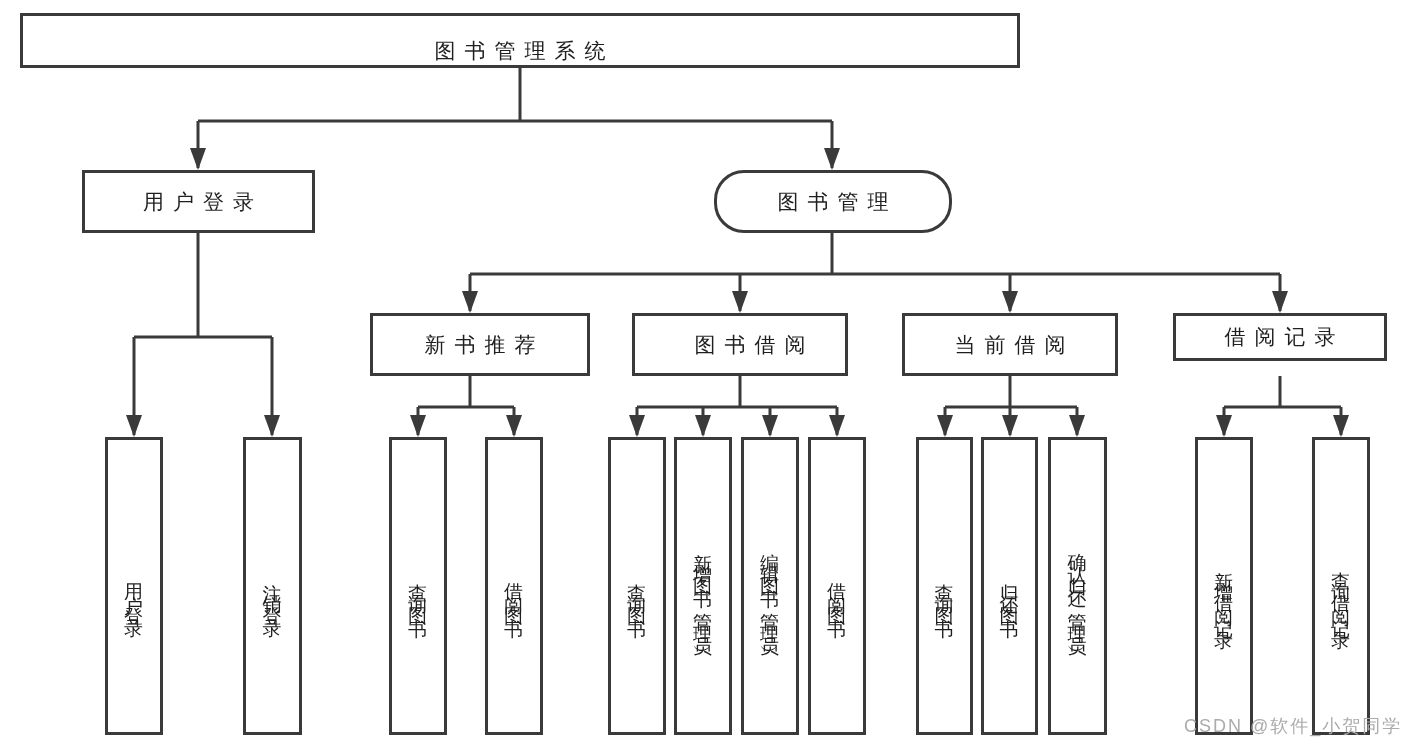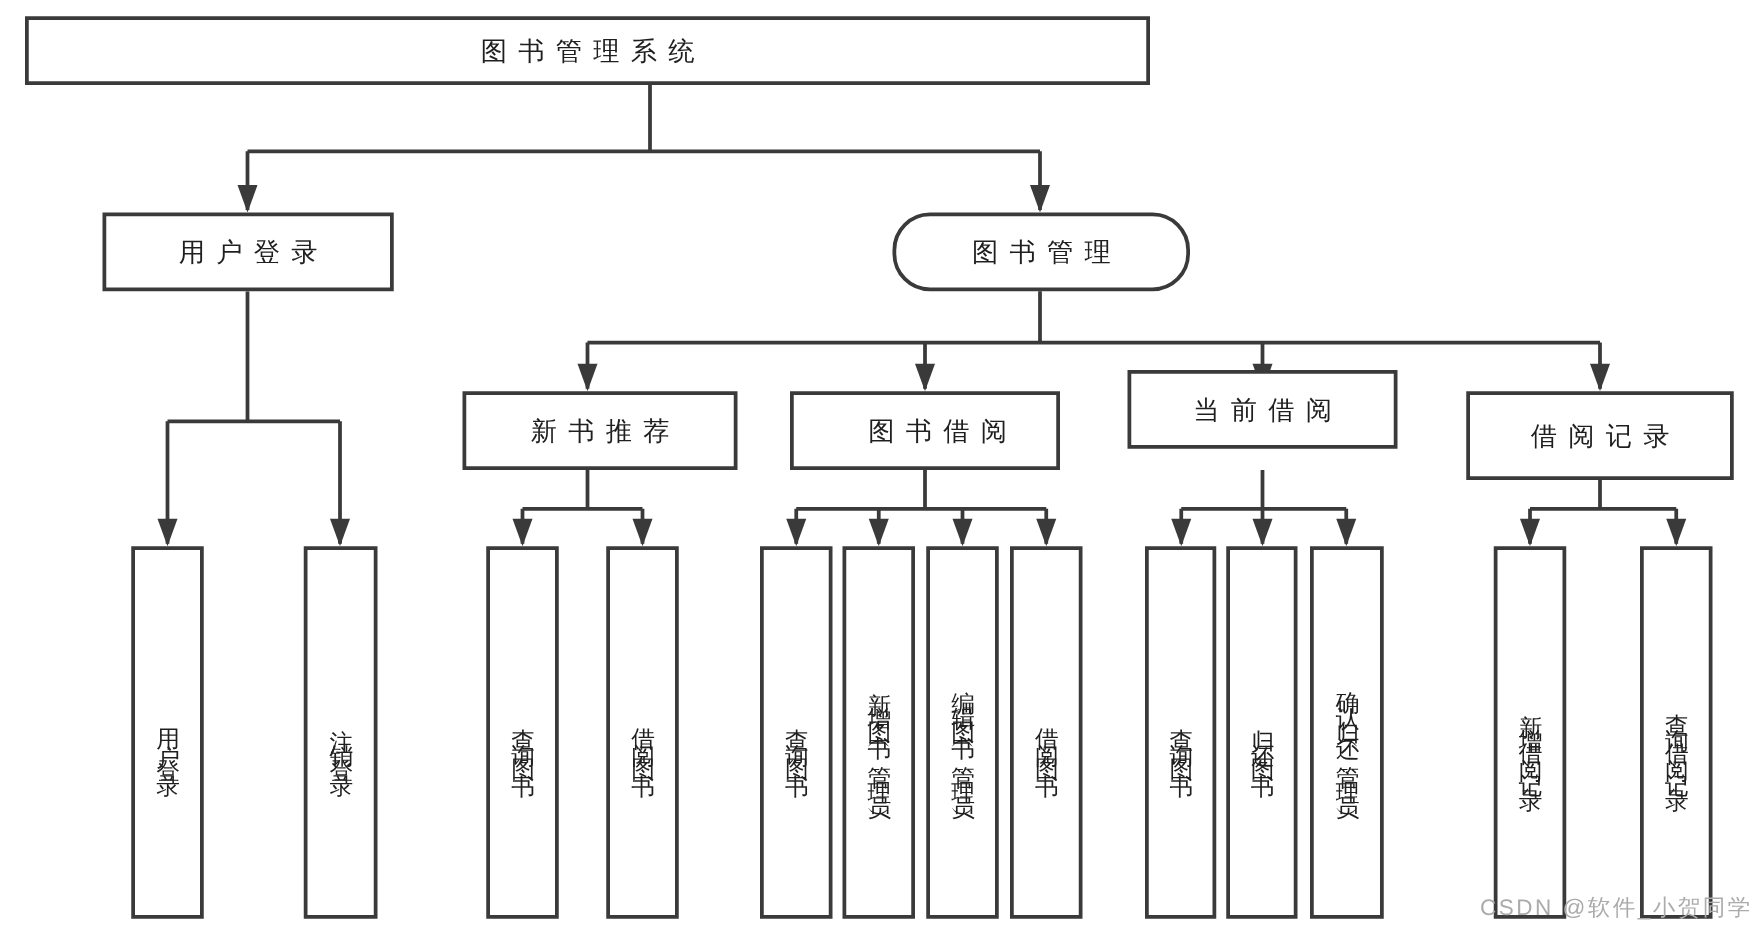--- a/index.html
+++ b/index.html
@@ -98,41 +98,41 @@
       <path class="tri" d="M762 415 L778 415 L770 437 Z"></path>
       <path class="tri" d="M829 415 L845 415 L837 437 Z"></path>
       <path class="tri" d="M937 415 L953 415 L945 437 Z"></path>
       <path class="tri" d="M1002 415 L1018 415 L1010 437 Z"></path>
       <path class="tri" d="M1069 415 L1085 415 L1077 437 Z"></path>
       <path class="tri" d="M1216 415 L1232 415 L1224 437 Z"></path>
       <path class="tri" d="M1333 415 L1349 415 L1341 437 Z"></path>
     </g>
   </svg>
 
-  <div class="node" style="left:20px;top:13px;width:900px;height:55px;">
+  <div class="node" style="left:20px;top:13px;width:1000px;height:55px;align-items:flex-end;">
     <span class="hlabel">图书管理系统</span>
   </div>
 
   <div class="node" style="left:82px;top:170px;width:233px;height:63px;">
     <span class="hlabel">用户登录</span>
   </div>
   <div class="node" style="left:714px;top:170px;width:238px;height:63px;border-radius:30px;">
     <span class="hlabel">图书管理</span>
   </div>
 
   <div class="node" style="left:370px;top:313px;width:220px;height:63px;">
     <span class="hlabel">新书推荐</span>
   </div>
   <div class="node" style="left:632px;top:313px;width:216px;height:63px;padding-left:20px;">
     <span class="hlabel">图书借阅</span>
   </div>
-  <div class="node" style="left:902px;top:296px;width:216px;height:63px;">
+  <div class="node" style="left:902px;top:313px;width:216px;height:63px;">
     <span class="hlabel">当前借阅</span>
   </div>
-  <div class="node" style="left:1173px;top:313px;width:214px;height:71px;">
+  <div class="node" style="left:1173px;top:313px;width:214px;height:48px;">
     <span class="hlabel">借阅记录</span>
   </div>
 
   <div class="node leaf" style="left:105px;width:58px;">
     <span class="vlabel">用户登录</span>
   </div>
   <div class="node leaf" style="left:243px;width:59px;">
     <span class="vlabel">注销登录</span>
   </div>
 

